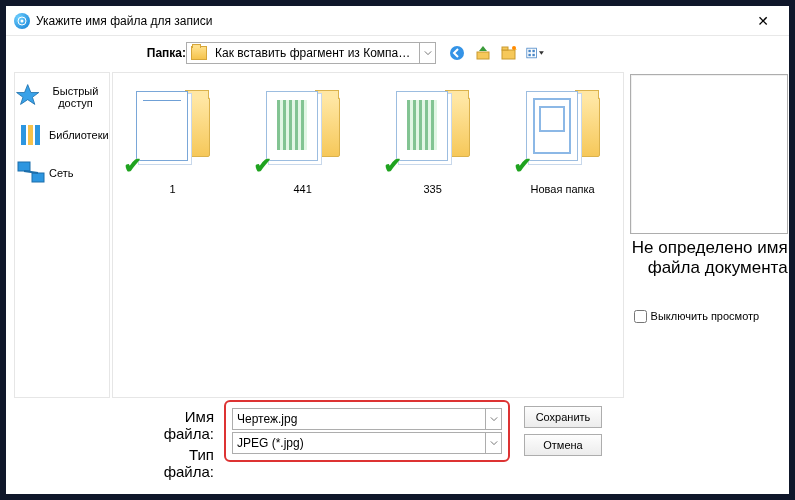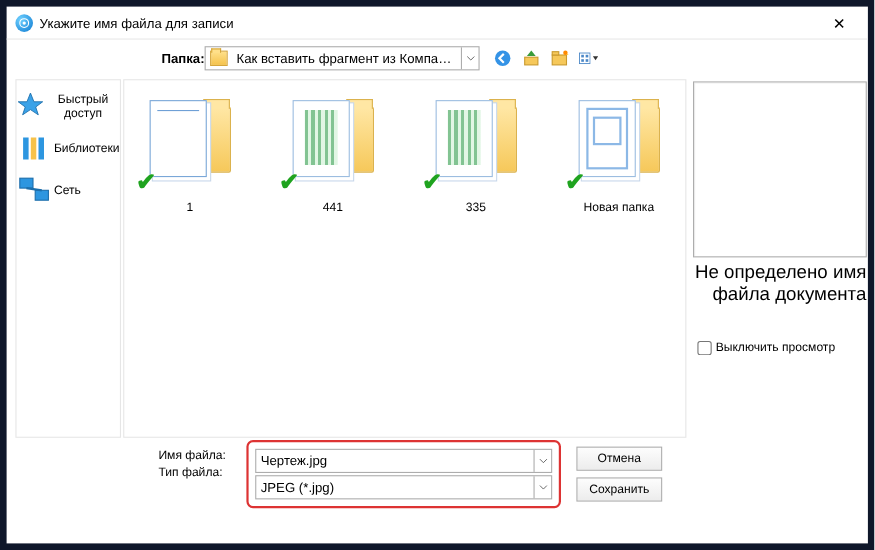--- a/index.html
+++ b/index.html
@@ -162,21 +162,21 @@
     padding-left: 138px;
     margin-top: 0px;
   }
   .highlight-box {
     border: 2px solid #d33;
     border-radius: 6px;
     padding: 4px 6px;
     display: inline-block;
   }
   .row2 { display:flex; align-items:center; margin: 2px 0; }
-  .row2 .lbl { width: 70px; margin-right: 10px; font-size: 11px; }
+  .row2 .lbl { width: 70px; text-align:right; margin-right: 10px; font-size: 15px; }
   .row2 .combo { width: 270px; }
   .btn {
     width: 78px; height: 22px;
     border: 1px solid #adadad;
     background: linear-gradient(#fdfdfd,#ececec);
     font-size: 11px;
     display:flex; align-items:center; justify-content:center;
     margin-bottom: 6px;
     cursor: default;
   }
@@ -402,21 +402,21 @@
             <svg viewBox="0 0 10 10">
                 <polyline points="1,3 5,7 9,3" fill="none" stroke="#555" stroke-width="1"></polyline>
               </svg>
           </div>
         </div>
       </div>
     </div>
 
     <div class="btn-col">
       <div class="btn">
+        <span>Сохранить</span>
+      </div>
+      <div class="btn">
         <span>Отмена</span>
       </div>
-      <div class="btn">
-        <span>Сохранить</span>
-      </div>
     </div>
   </div>
 
 </div>
 
 </body></html>

